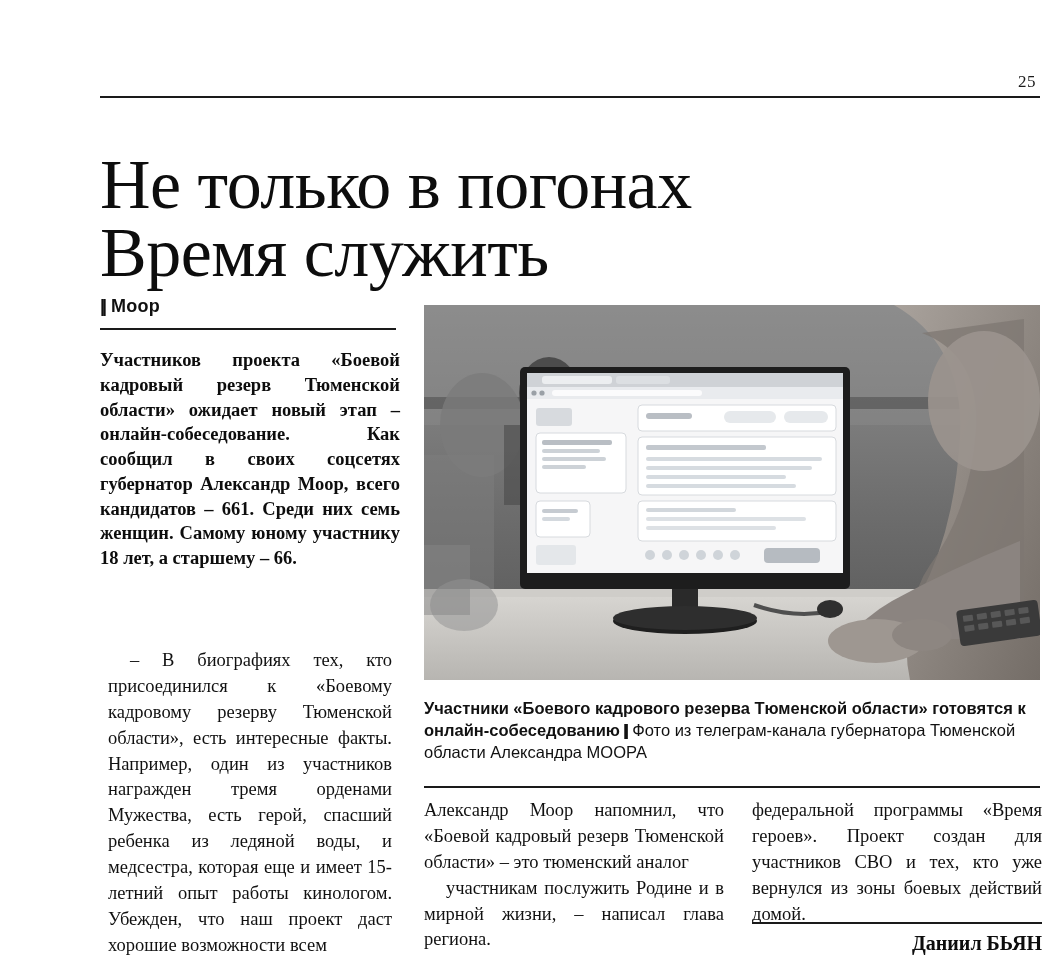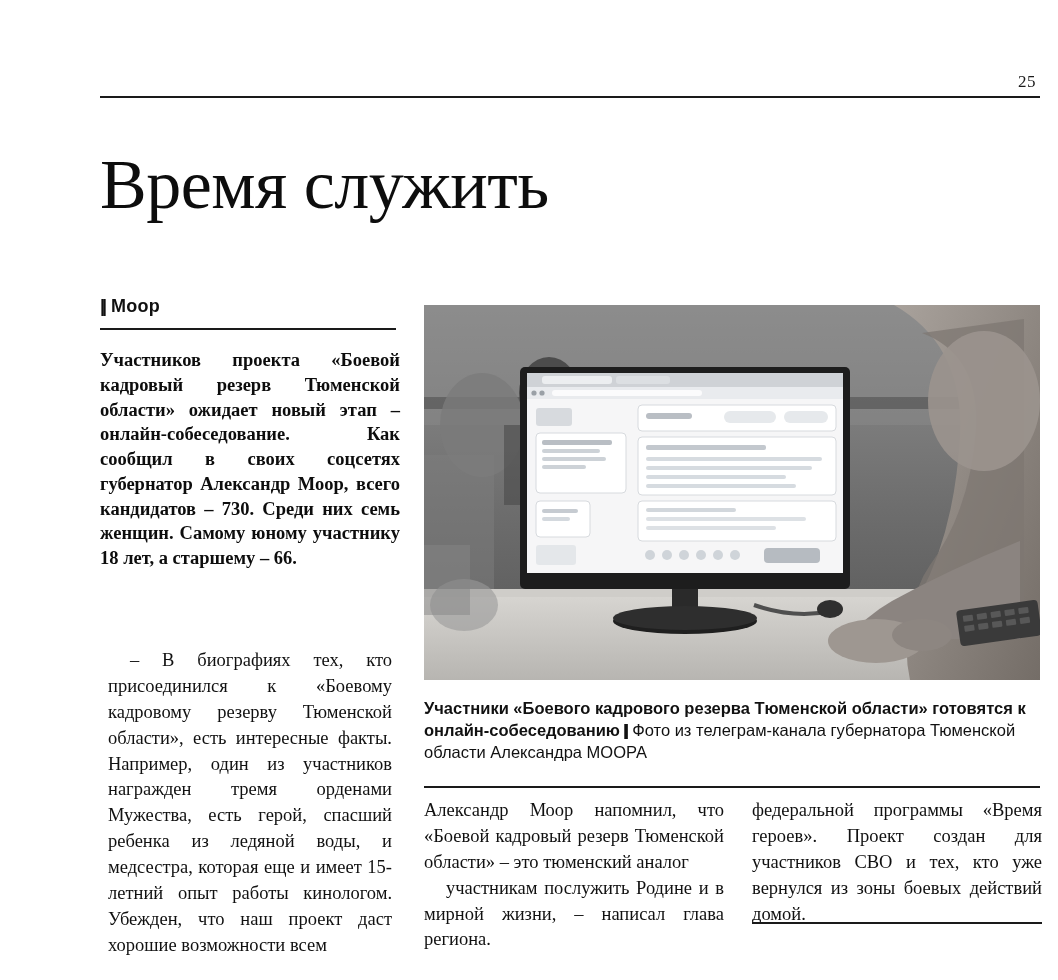--- a/index.html
+++ b/index.html
@@ -205,31 +205,32 @@
 </head>
 <body>
 
 <div class="page">
 
   <div class="page-number">25</div>
 
   <div class="top-rule"></div>
 
   <h1 class="headline">
+    <span class="l1">Не только в погонах</span>
     <span class="l2">Время служить</span>
   </h1>
 
   <div class="rubric-wrap">
     <div class="rubric">
       <span class="bars">||</span><span>Моор</span>
     </div>
     <div class="rubric-rule"></div>
   </div>
 
-  <div class="lead">Участников проекта «Боевой кадровый резерв Тюменской области» ожидает новый этап – онлайн-собеседование. Как сообщил в своих соцсетях губернатор Александр Моор, всего кандидатов – 730. Среди них семь женщин. Самому юному участнику 18 лет, а старшему – 66.</div>
+  <div class="lead">Участников проекта «Боевой кадровый резерв Тюменской области» ожидает новый этап – онлайн-собеседование. Как сообщил в своих соцсетях губернатор Александр Моор, всего кандидатов – 661. Среди них семь женщин. Самому юному участнику 18 лет, а старшему – 66.</div>
 
   <div class="col-left-body">
     <p>– В биографиях тех, кто присоединился к «Боевому кадровому резерву Тюменской области», есть интересные факты. Например, один из участников награжден тремя орденами Мужества, есть герой, спасший ребенка из ледяной воды, и медсестра, которая еще и имеет 15-летний опыт работы кинологом. Убежден, что наш проект даст хорошие возможности всем</p>
   </div>
 
   <div class="photo">
     <svg width="616" height="375" viewBox="0 0 616 375" xmlns="http://www.w3.org/2000/svg" role="img" aria-label="photo">
       <defs>
         <linearGradient id="bgw" x1="0" y1="0" x2="0" y2="1">
           <stop offset="0%" stop-color="#8f8f8f"></stop>
@@ -356,14 +357,15 @@
   <div class="col-mid">
     <p>Александр Моор напомнил, что «Боевой кадровый резерв Тюменской области» – это тюменский аналог</p>
     <p>участникам послужить Родине и в мирной жизни, – написал глава региона.</p>
   </div>
 
   <div class="col-right">
     <p>федеральной программы «Время героев». Проект создан для участников СВО и тех, кто уже вернулся из зоны боевых действий домой.</p>
   </div>
 
   <div class="byline-rule"></div>
+  <div class="byline">Даниил БЬЯН</div>
 
 </div>
 
 </body></html>

